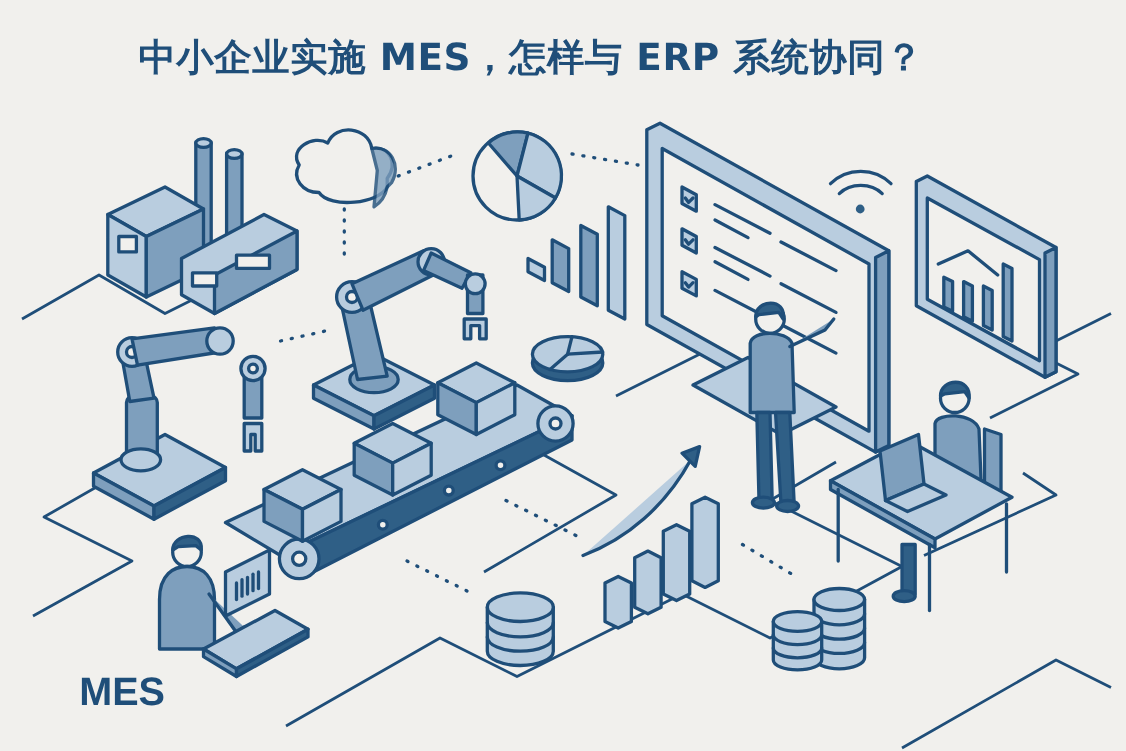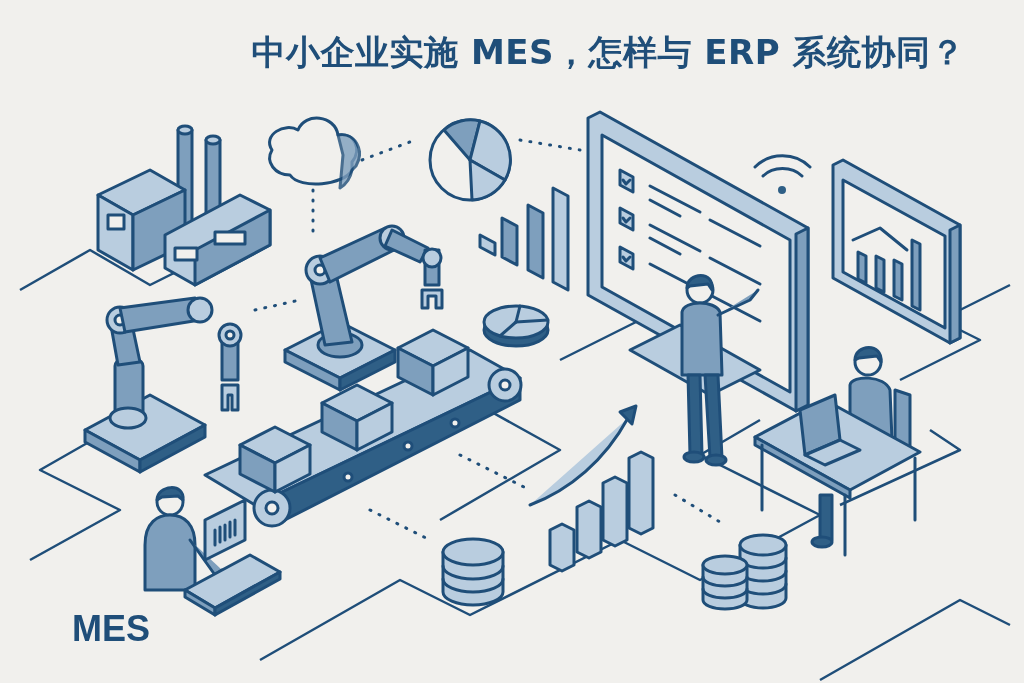--- a/index.html
+++ b/index.html
@@ -1,18 +1,18 @@
 <!DOCTYPE html>
 <html><head>
 <meta charset="utf-8">
 <style>
   html,body{margin:0;padding:0;}
   body{width:1024px;height:683px;overflow:hidden;background:#f1f0ed;font-family:"DejaVu Sans","Liberation Sans",sans-serif;}
   .canvas{position:relative;width:1024px;height:683px;background:#f1f0ed;}
-  .title{position:absolute;left:0;top:30px;width:965px;text-align:right;font-weight:bold;font-size:34px;letter-spacing:0.5px;color:#1f4e79;}
+  .title{position:absolute;left:0;top:30px;width:965px;text-align:center;font-weight:bold;font-size:34px;letter-spacing:0.5px;color:#1f4e79;}
   .label{position:absolute;font-family:"Liberation Sans",sans-serif;font-weight:bold;font-size:36px;color:#1f4e79;}
   .label-mes{left:72px;top:608px;}
   .label-erp{left:872px;top:585px;}
   svg{position:absolute;left:0;top:0;}
 </style>
 </head>
 <body>
 
 <div class="canvas">
 

